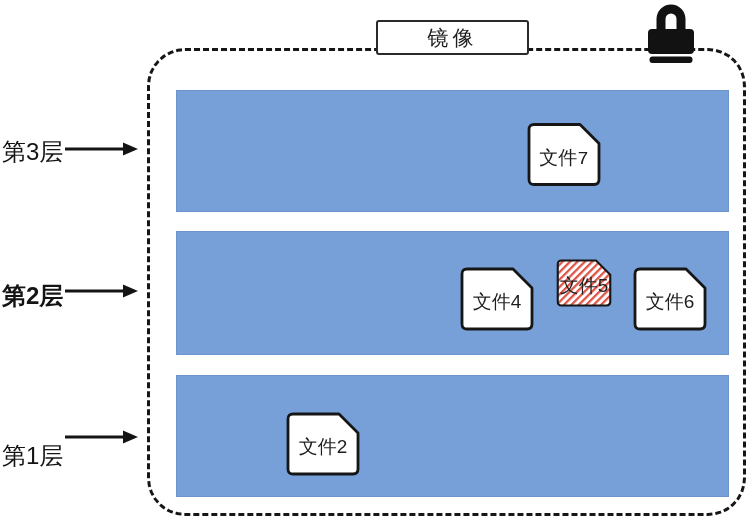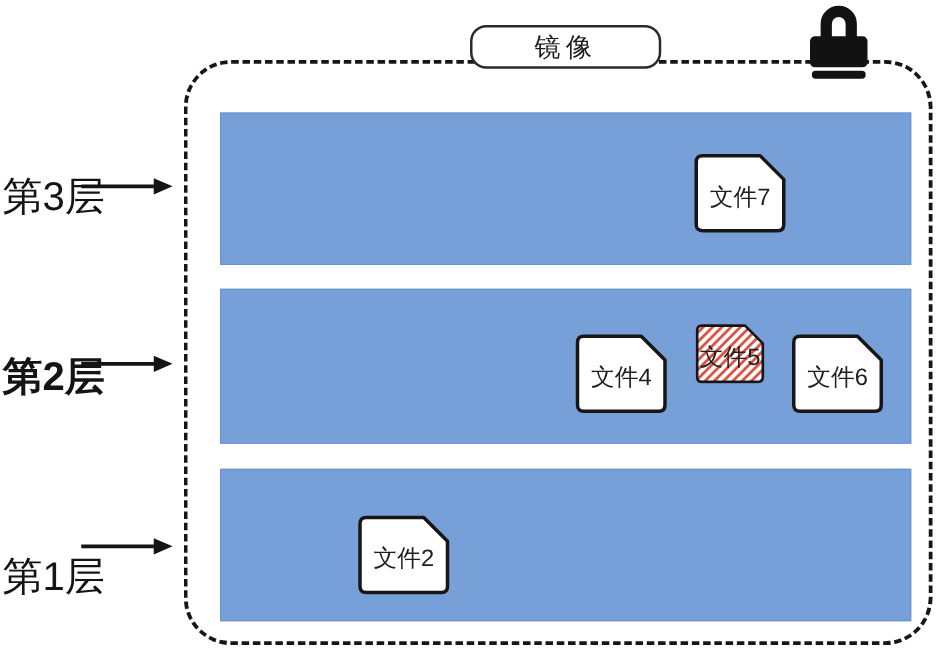--- a/index.html
+++ b/index.html
@@ -24,21 +24,21 @@
     background: transparent;
   }
 
   
   .mirror-label {
     position: absolute;
     left: 376px; top: 20px;
     width: 153px; height: 35px;
     background: #ffffff;
     border: 2px solid #2a2a2a;
-    border-radius: 13px;
+    border-radius: 3px;
     display: flex; align-items: center; justify-content: center;
     font-size: 21px;
     letter-spacing: 4px;
     color: #1c1c1c;
     z-index: 3;
   }
 
   .lock {
     position: absolute;
     left: 646px; top: 3px;
@@ -56,21 +56,21 @@
   }
   .layer-bar.l3 { top: 90px;  height: 122px; }
   .layer-bar.l2 { top: 231px; height: 124px; }
   .layer-bar.l1 { top: 375px; height: 122px; }
 
   
   .row-label {
     position: absolute;
     left: 2px;
     width: 72px;
-    font-size: 32px;
+    font-size: 24px;
     font-weight: 500;
     color: #141414;
     white-space: nowrap;
     z-index: 2;
   }
   .row-label.r3 { top: 136px; }
   .row-label.r2 { top: 280px; font-weight: bold; }
   .row-label.r1 { top: 440px; }
 
   .arrow {
@@ -97,21 +97,21 @@
     font-weight: 500;
     color: #1e1e1e;
     padding-top: 6px;
   }
   .file.f1 { left: 201px; top: 404px; }
   .file.f2 { left: 286px; top: 404px; }
   .file.f3 { left: 375px; top: 404px; }
   .file.f4 { left: 460px; top: 259px; }
   .file.f5 { left: 545px; top: 259px; width: 78px; height: 48px; }
   .file.f6 { left: 633px; top: 259px; }
-  .file.f7 { left: 555px; top: 122px; width: 74px; height: 65px; }
+  .file.f7 { left: 527px; top: 122px; width: 74px; height: 65px; font-family: Liberation Mono, monospace; }
 </style>
 </head>
 <body>
 
 <div class="canvas">
 
   <div class="image-boundary"></div>
 
   <div class="mirror-label">
     <span>镜像</span>

